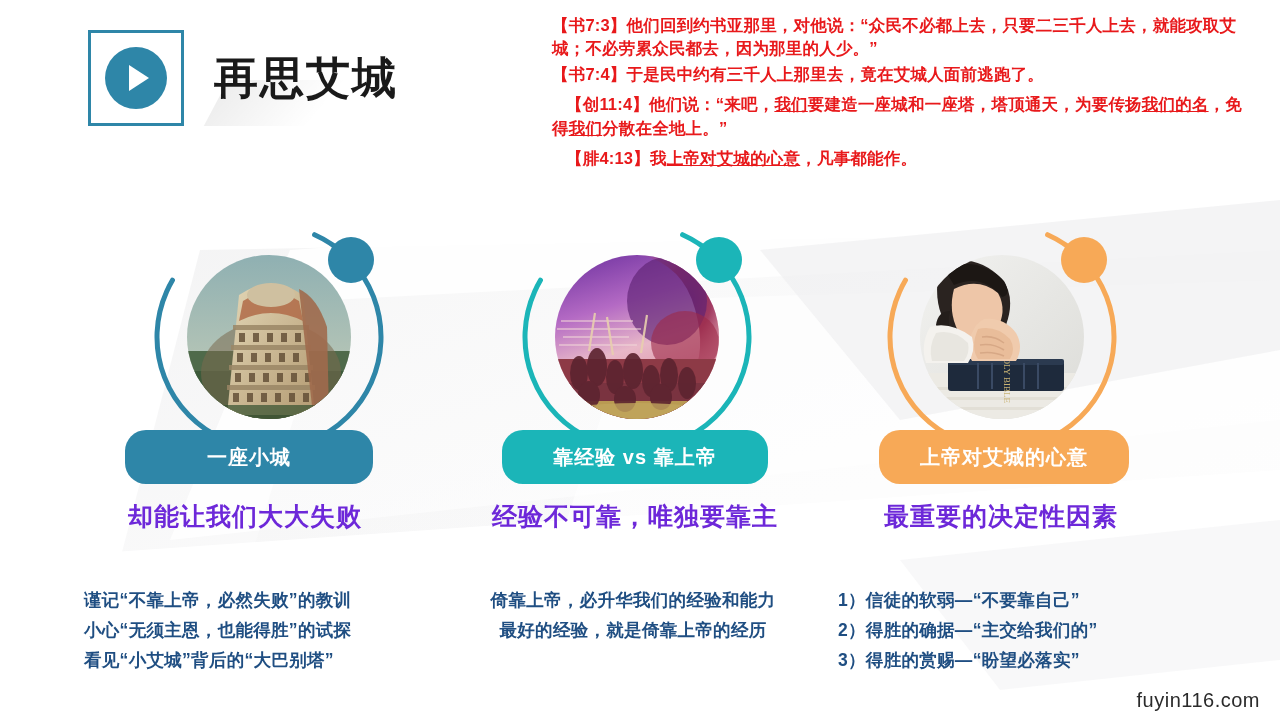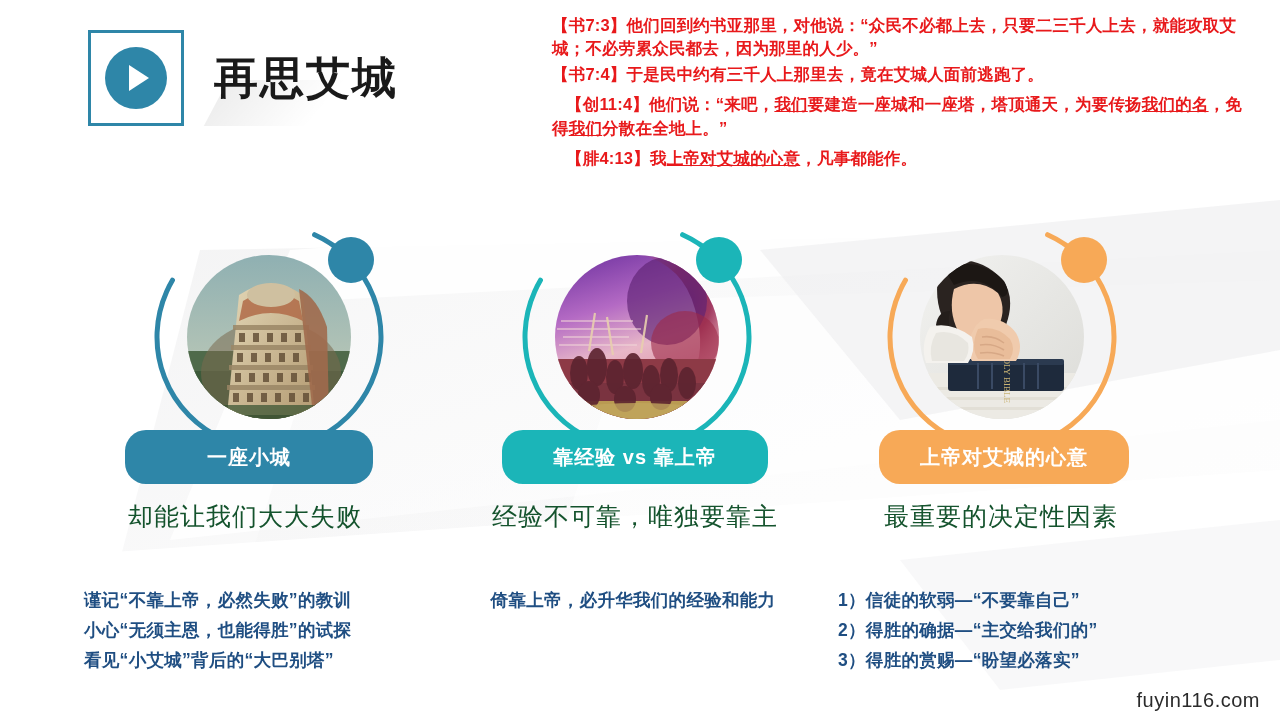--- a/index.html
+++ b/index.html
@@ -150,22 +150,22 @@
     white-space: nowrap;
   }
   .col-1 .pill { width: 248px; left: 3px; background: #2E86A8; }
   .col-2 .pill { width: 266px; left: 12px; background: #1BB5B8; }
   .col-3 .pill { width: 250px; left: 24px; background: #F7A957; }
 
   
   .headline {
     position: absolute;
     top: 500px;
-    color: #14532d;
-    font-weight: normal;
+    color: #6d28d9;
+    font-weight: bold;
     font-size: 25px;
     letter-spacing: 1px;
     white-space: nowrap;
     z-index: 3;
   }
   .headline-1 { left: 128px; }
   .headline-2 { left: 492px; }
   .headline-3 { left: 884px; }
 
   
@@ -424,20 +424,21 @@
 <div class="headline headline-2">经验不可靠，唯独要靠主</div>
 <div class="headline headline-3">最重要的决定性因素</div>
 
 <div class="body-text body-1">
     <span class="line">谨记“不靠上帝，必然失败”的教训</span>
     <span class="line">小心“无须主恩，也能得胜”的试探</span>
     <span class="line">看见“小艾城”背后的“大巴别塔”</span>
   </div>
 <div class="body-text body-2">
     <span class="line">倚靠上帝，必升华我们的经验和能力</span>
+    <span class="line">最好的经验，就是倚靠上帝的经历</span>
   </div>
 <div class="body-text body-3">
     <span class="line">1）信徒的软弱—“不要靠自己”</span>
     <span class="line">2）得胜的确据—“主交给我们的”</span>
     <span class="line">3）得胜的赏赐—“盼望必落实”</span>
   </div>
 
 <div class="watermark">fuyin116.com</div>
 
 </body></html>

